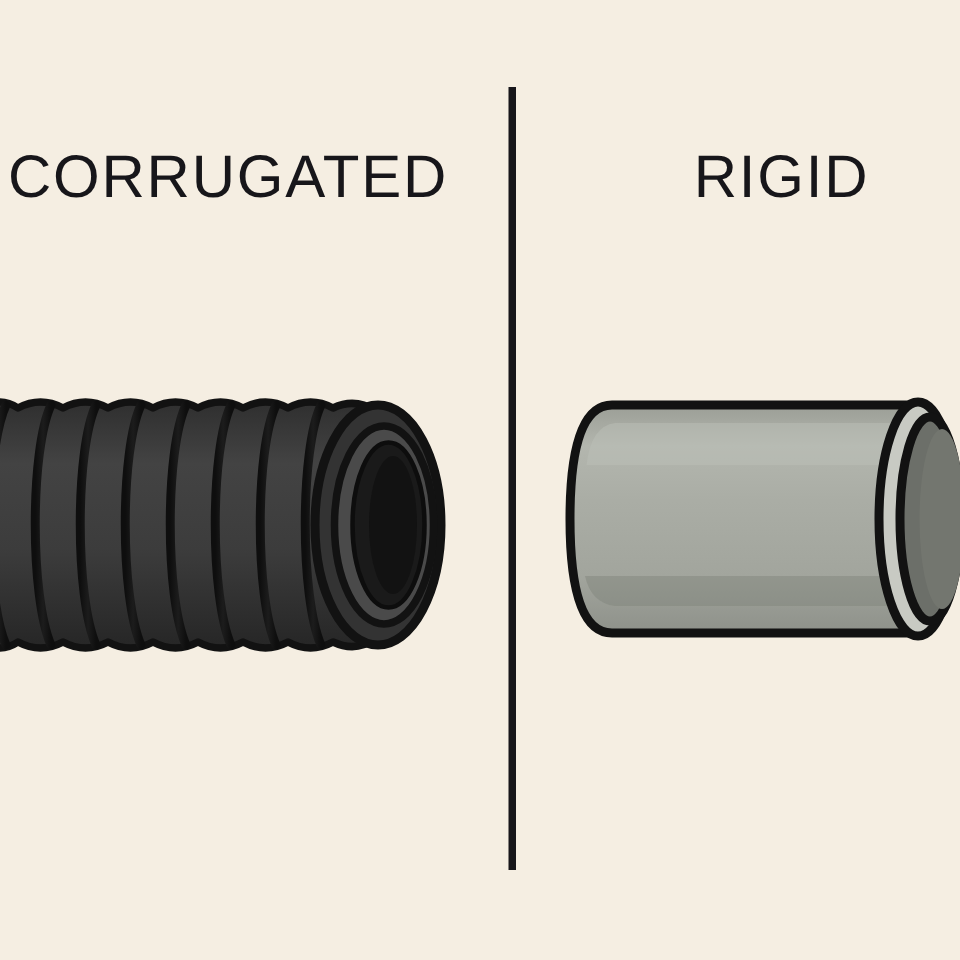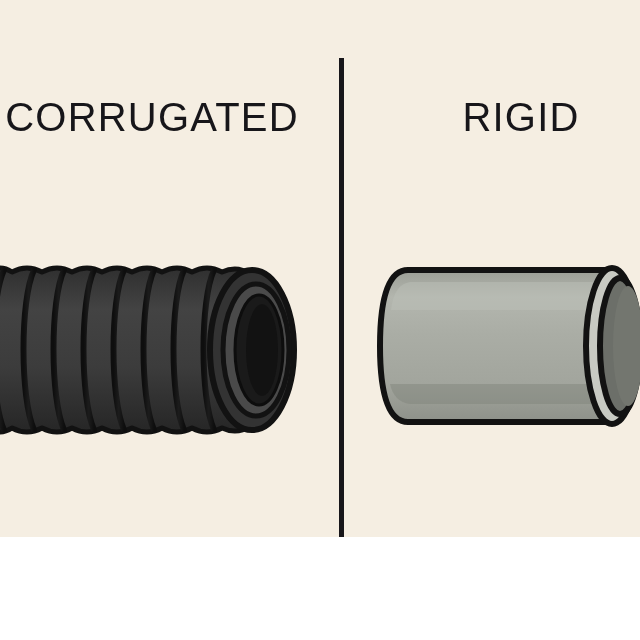--- a/index.html
+++ b/index.html
@@ -3,21 +3,21 @@
 <meta charset="utf-8">
 <style>
   html, body {
     margin: 0;
     padding: 0;
     background: #ffffff;
   }
   #scene {
     position: relative;
     width: 640px;
-    height: 537px;
+    height: 640px;
     overflow: hidden;
     font-family: "Liberation Sans", sans-serif;
     background: #f5eee2;
     text-align: right;
   }
   #scene svg {
     display: block;
     width: 640px;
     height: 640px;
   }

